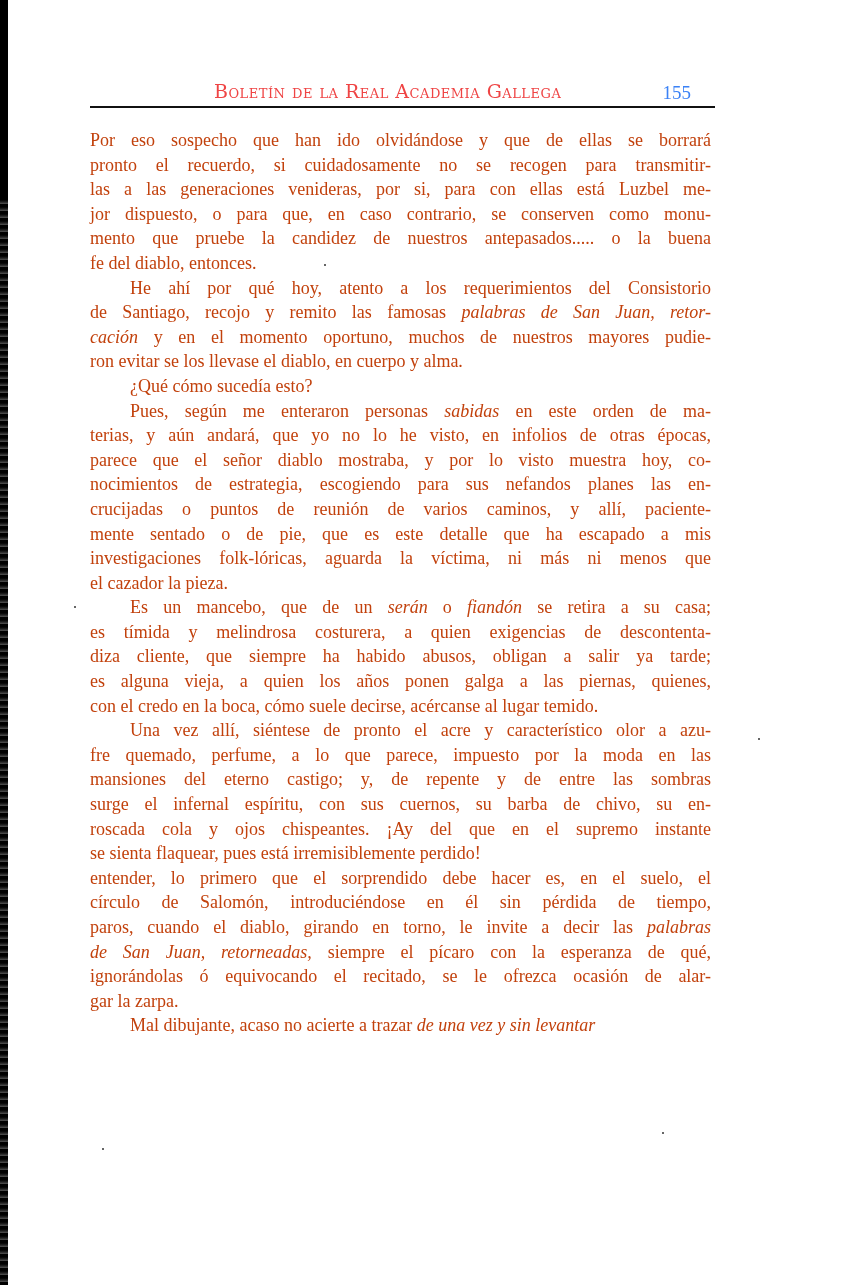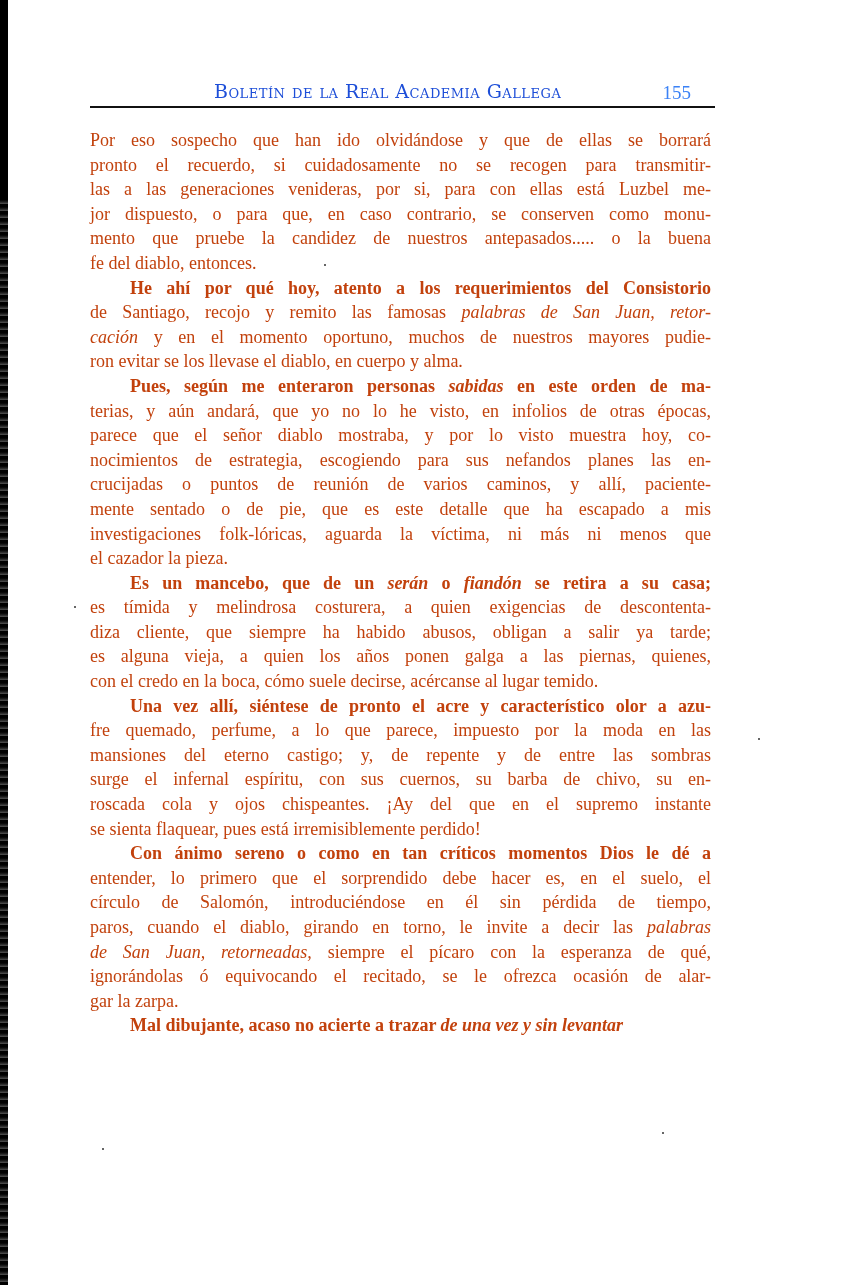--- a/index.html
+++ b/index.html
@@ -43,21 +43,21 @@
       border-bottom: 2px solid #111;
     }
     .running-title {
       position: absolute;
       left: 124px;
       top: 2px;
       font-family: "DejaVu Serif", serif;
       font-size: 19px;
       letter-spacing: 0.5px;
       font-variant: small-caps;
-      color: #1d4ed8;
+      color: #ef4444;
       white-space: nowrap;
     }
     .page-number {
       position: absolute;
       right: 24px;
       top: 4px;
       font-family: "Liberation Serif", serif;
       font-size: 19px;
       color: #3b82f6;
     }
@@ -77,21 +77,20 @@
       text-align: justify;
       text-align-last: justify;
       height: 24.6px;
       overflow: visible;
     }
     .line.last {
       text-align-last: left;
     }
     .line.indent {
       padding-left: 40px;
-      font-weight: bold;
     }
     .seg { }
     .seg.italic { font-style: italic; }
     .speck {
       position: absolute;
       width: 2px;
       height: 2px;
       background: #333;
       border-radius: 1px;
     }
@@ -117,20 +116,23 @@
         <span class="line"><span class="seg">mento que pruebe la candidez de nuestros antepasados..... o la buena</span></span>
         <span class="line last"><span class="seg">fe del diablo, entonces.</span></span>
       </div>
       <div>
         <span class="line indent"><span class="seg">He ahí por qué hoy, atento a los requerimientos del Consistorio</span></span>
         <span class="line"><span class="seg">de Santiago, recojo y remito las famosas </span><span class="seg italic">palabras de San Juan, retor-</span></span>
         <span class="line"><span class="seg italic">cación</span><span class="seg"> y en el momento oportuno, muchos de nuestros mayores pudie-</span></span>
         <span class="line last"><span class="seg">ron evitar se los llevase el diablo, en cuerpo y alma.</span></span>
       </div>
       <div>
+        <span class="line indent last"><span class="seg">¿Qué cómo sucedía esto?</span></span>
+      </div>
+      <div>
         <span class="line indent"><span class="seg">Pues, según me enteraron personas </span><span class="seg italic">sabidas</span><span class="seg"> en este orden de ma-</span></span>
         <span class="line"><span class="seg">terias, y aún andará, que yo no lo he visto, en infolios de otras épocas,</span></span>
         <span class="line"><span class="seg">parece que el señor diablo mostraba, y por lo visto muestra hoy, co-</span></span>
         <span class="line"><span class="seg">nocimientos de estrategia, escogiendo para sus nefandos planes las en-</span></span>
         <span class="line"><span class="seg">crucijadas o puntos de reunión de varios caminos, y allí, paciente-</span></span>
         <span class="line"><span class="seg">mente sentado o de pie, que es este detalle que ha escapado a mis</span></span>
         <span class="line"><span class="seg">investigaciones folk-lóricas, aguarda la víctima, ni más ni menos que</span></span>
         <span class="line last"><span class="seg">el cazador la pieza.</span></span>
       </div>
       <div>
@@ -142,21 +144,20 @@
       </div>
       <div>
         <span class="line indent"><span class="seg">Una vez allí, siéntese de pronto el acre y característico olor a azu-</span></span>
         <span class="line"><span class="seg">fre quemado, perfume, a lo que parece, impuesto por la moda en las</span></span>
         <span class="line"><span class="seg">mansiones del eterno castigo; y, de repente y de entre las sombras</span></span>
         <span class="line"><span class="seg">surge el infernal espíritu, con sus cuernos, su barba de chivo, su en-</span></span>
         <span class="line"><span class="seg">roscada cola y ojos chispeantes. ¡Ay del que en el supremo instante</span></span>
         <span class="line last"><span class="seg">se sienta flaquear, pues está irremisiblemente perdido!</span></span>
       </div>
       <div>
-        <span class="line indent"><span class="seg">Con ánimo sereno o como en tan críticos momentos Dios le dé a</span></span>
         <span class="line"><span class="seg">entender, lo primero que el sorprendido debe hacer es, en el suelo, el</span></span>
         <span class="line"><span class="seg">círculo de Salomón, introduciéndose en él sin pérdida de tiempo,</span></span>
         <span class="line"><span class="seg">paros, cuando el diablo, girando en torno, le invite a decir las </span><span class="seg italic">palabras</span></span>
         <span class="line"><span class="seg italic">de San Juan, retorneadas,</span><span class="seg"> siempre el pícaro con la esperanza de qué,</span></span>
         <span class="line"><span class="seg">ignorándolas ó equivocando el recitado, se le ofrezca ocasión de alar-</span></span>
         <span class="line last"><span class="seg">gar la zarpa.</span></span>
       </div>
       <div>
         <span class="line indent last"><span class="seg">Mal dibujante, acaso no acierte a trazar </span><span class="seg italic">de una vez y sin levantar</span></span>
       </div>

